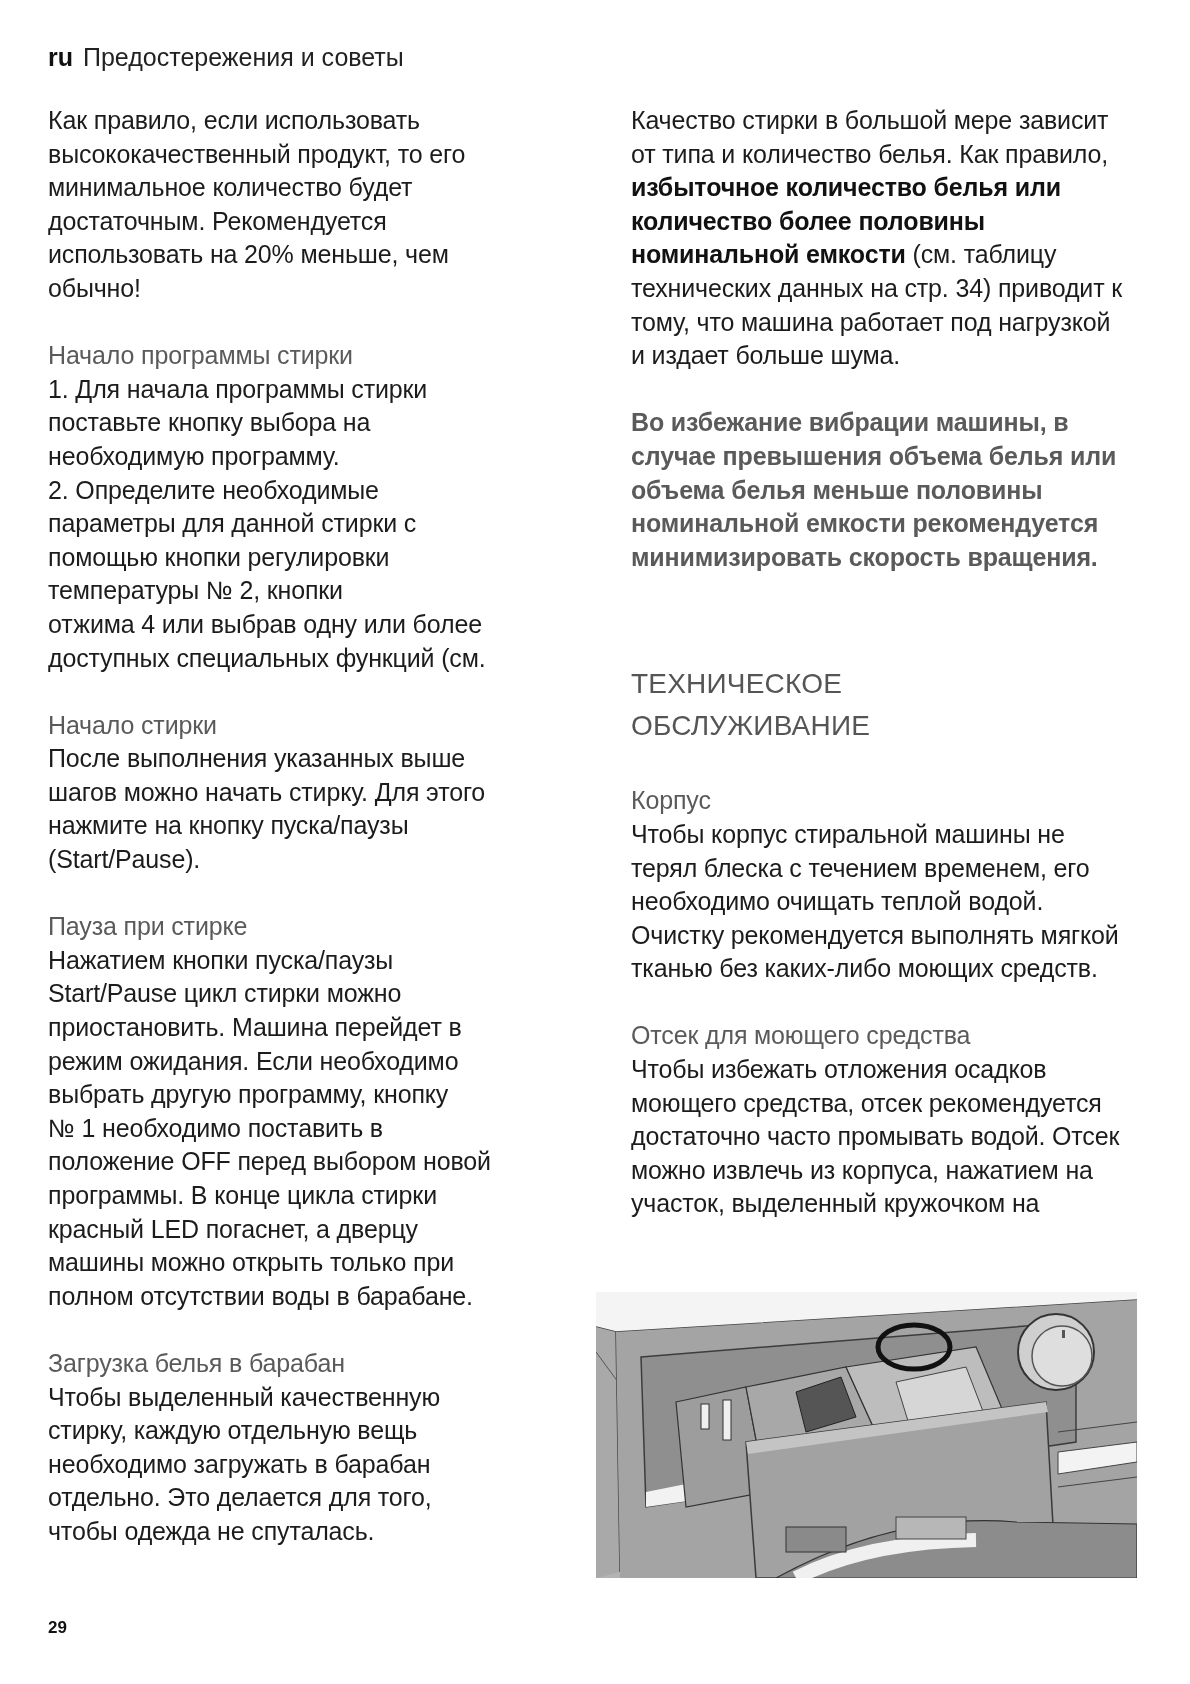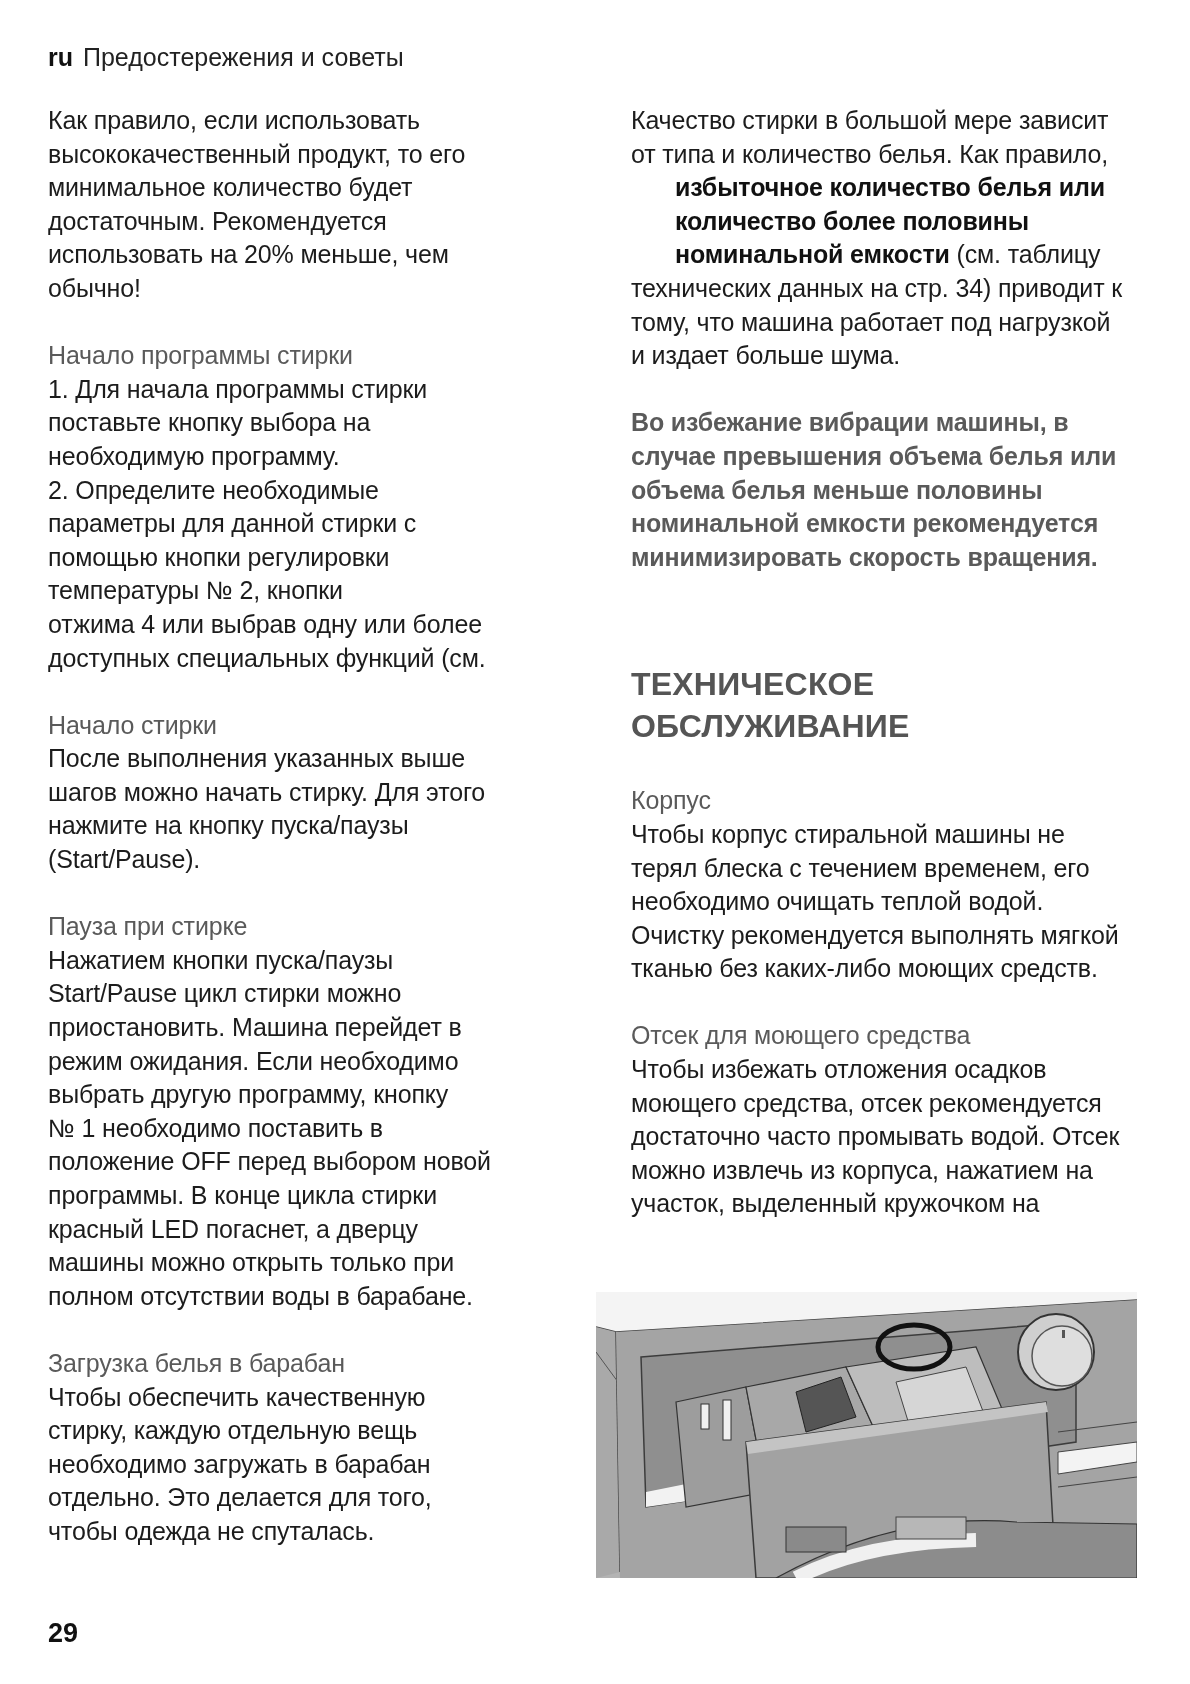--- a/index.html
+++ b/index.html
@@ -16,36 +16,36 @@
   .header .title { color: #222; }
 
   .col { position: absolute; top: 104px; font-size: 25px; line-height: 33.6px; color: #1c1c1c; letter-spacing: -0.15px; }
   .col-left { left: 48px; width: 510px; }
   .col-right { left: 631px; width: 560px; }
 
   .para { margin: 0; }
   .line { display: block; white-space: nowrap; }
   .gap { height: 33.6px; }
   .h-sub { font-weight: normal; color: #5a5a5a; display: block; white-space: nowrap; }
-  .b-black { font-weight: bold; color: #111; margin-left: 44px; }
+  .b-black { font-weight: bold; color: #111; }
   .warn { font-weight: bold; color: #5a5a5a; }
   .h-main {
-    font-weight: bold; color: #555555; font-size: 32px; line-height: 42px;
+    font-weight: normal; color: #555555; font-size: 28px; line-height: 42px;
     display: block; white-space: nowrap; letter-spacing: 0.2px;
   }
 
   .figure {
     position: absolute; left: 596px; top: 1292px; width: 541px; height: 286px;
     overflow: hidden; background: #b8b8b8;
   }
   .figure svg { display: block; }
 
   .page-num {
     position: absolute; left: 48px; top: 1618px;
-    font-size: 27px; font-weight: bold; color: #111;
+    font-size: 17px; font-weight: bold; color: #111;
   }
 </style>
 </head>
 <body>
 
 <div class="header">
   <span class="lang">ru</span><span class="title">Предостережения и советы</span>
 </div>
 
 <div class="col col-left">
@@ -93,21 +93,21 @@
     <span class="line">положение OFF перед выбором новой</span>
     <span class="line">программы. В конце цикла стирки</span>
     <span class="line">красный LED погаснет, а дверцу</span>
     <span class="line">машины можно открыть только при</span>
     <span class="line">полном отсутствии воды в барабане.</span>
   </div>
   <div class="gap"></div>
 
   <div class="para">
     <span class="h-sub">Загрузка белья в барабан</span>
-    <span class="line">Чтобы обеспечить качественную</span>
+    <span class="line">Чтобы выделенный качественную</span>
     <span class="line">стирку, каждую отдельную вещь</span>
     <span class="line">необходимо загружать в барабан</span>
     <span class="line">отдельно. Это делается для того,</span>
     <span class="line">чтобы одежда не спуталась.</span>
   </div>
 </div>
 
 <div class="col col-right">
   <div class="para">
     <span class="line">Качество стирки в большой мере зависит</span>

